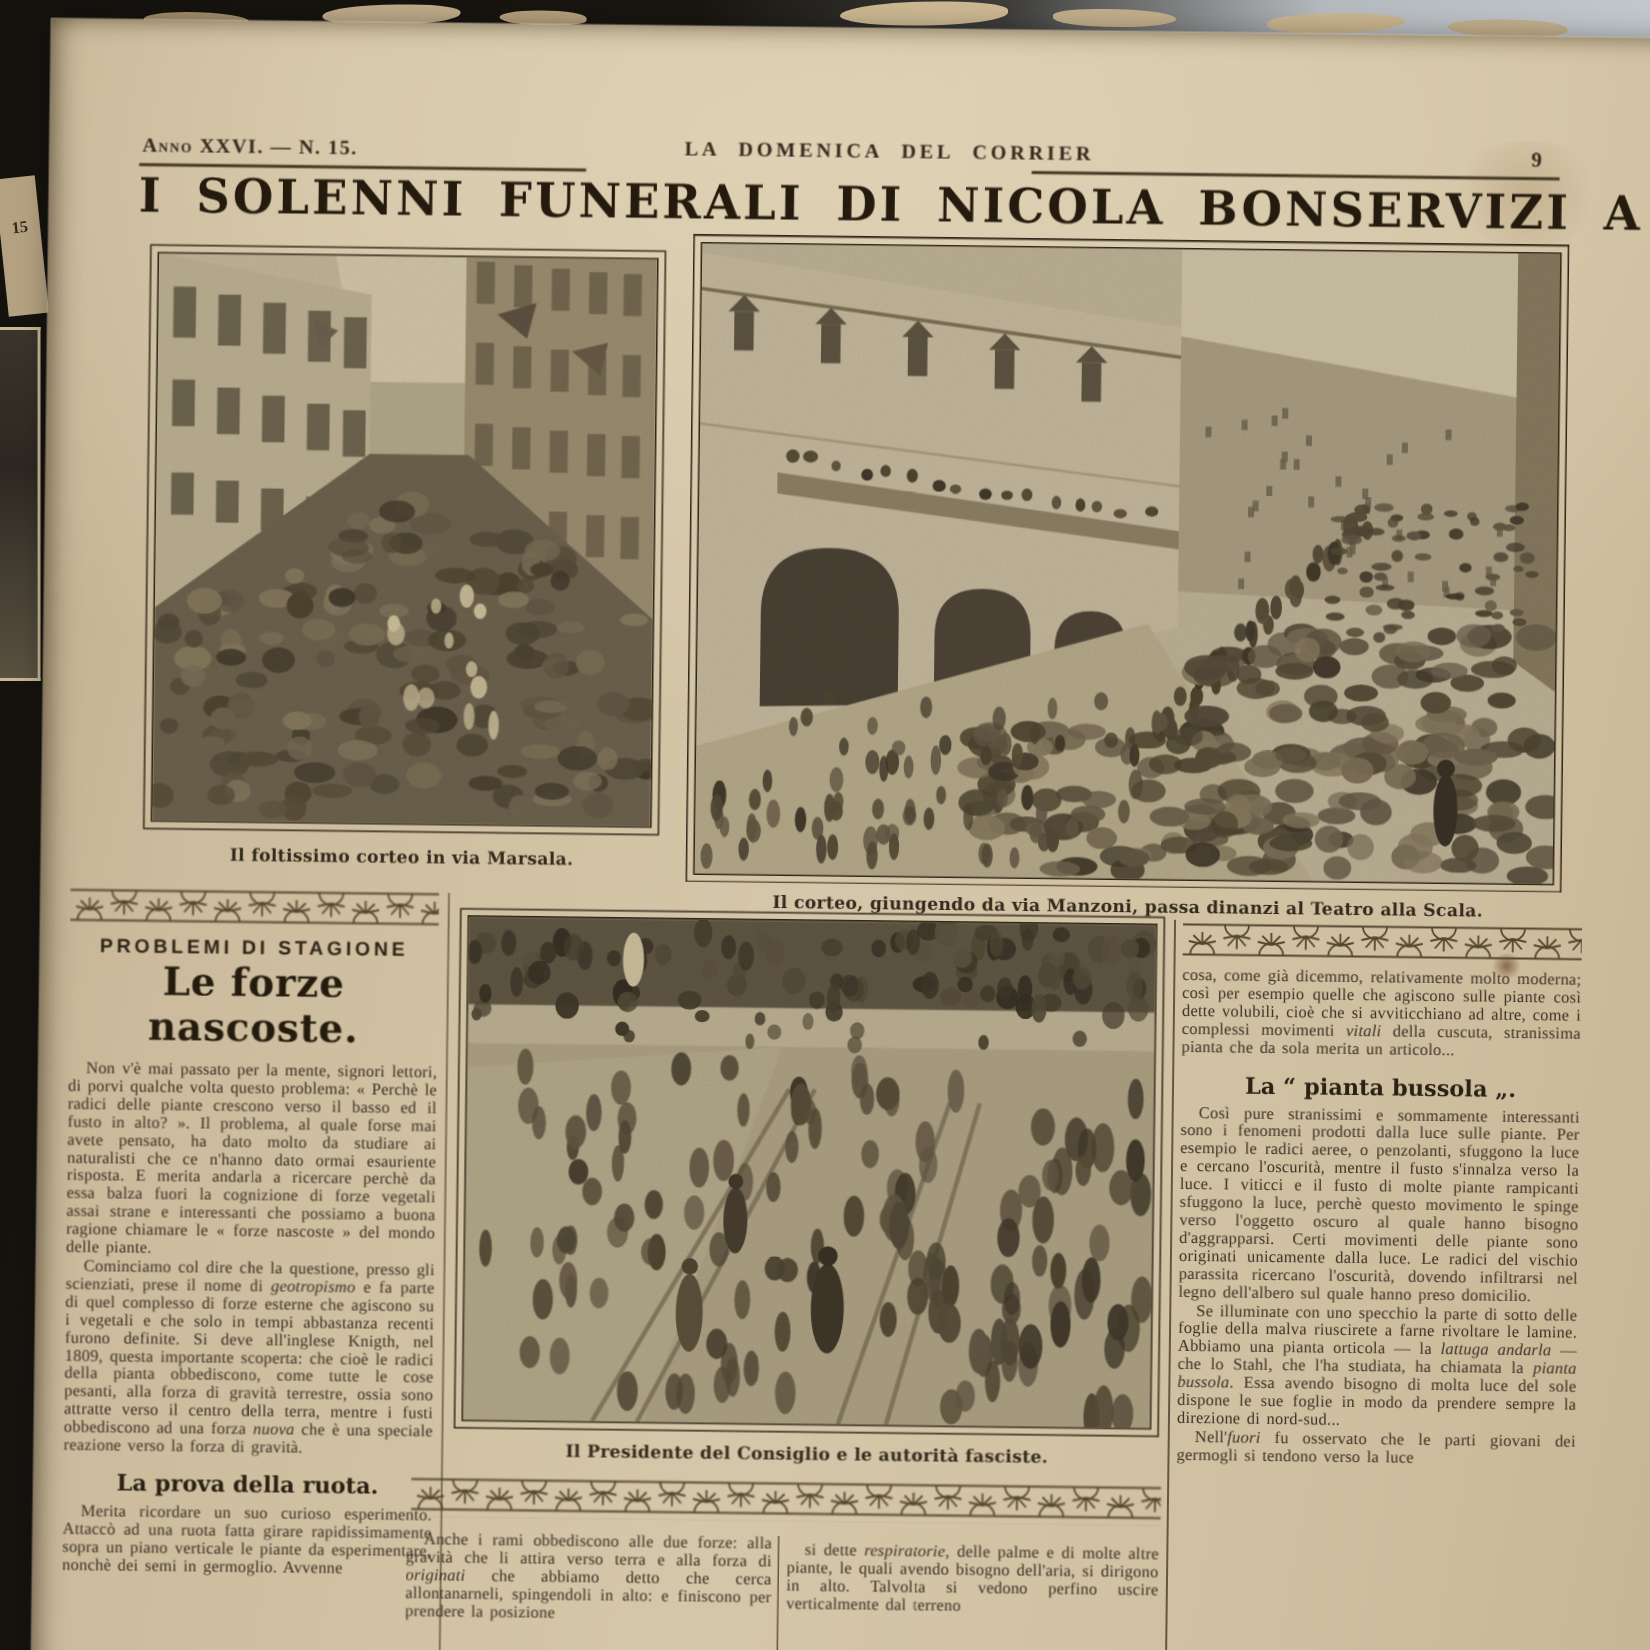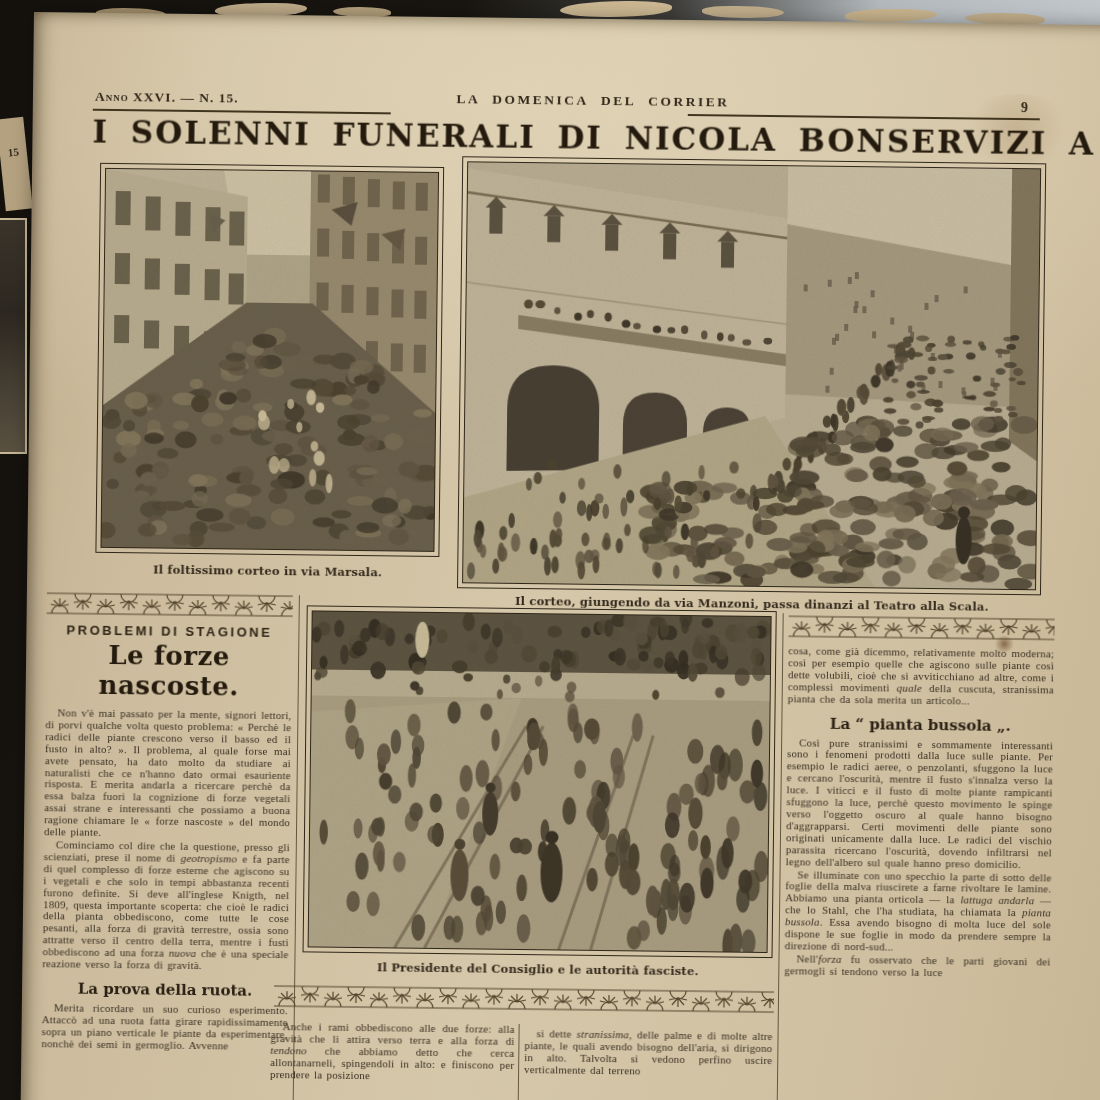--- a/index.html
+++ b/index.html
@@ -1048,33 +1048,33 @@
       <rect width="458" height="335" fill="#e8dcbc" opacity="0.10"></rect>
       <rect width="458" height="335" filter="url(#grain)" opacity="0.35" style="mix-blend-mode:multiply"></rect>
     </svg>
   </div>
   <div class="caption" style="left:280px;top:944px;width:471px;">Il Presidente del Consiglio e le autorità fasciste.</div>
   <svg class="orn" style="position:absolute;left:252px;top:968px;" width="500" height="28">
       <rect width="500" height="28" fill="url(#orn)"></rect>
     </svg>
 
   <div class="col" style="left:249px;top:1006px;width:244px;">
-    <p class="body">Anche i rami obbediscono alle due forze: alla gravità che li attira verso terra e alla forza di <i>tendono</i> che abbiamo detto che cerca allontanarneli, spingendoli in alto: e finiscono per prendere la posizione</p>
+    <p class="body">Anche i rami obbediscono alle due forze: alla gravità che li attira verso terra e alla forza di <i>originati</i> che abbiamo detto che cerca allontanarneli, spingendoli in alto: e finiscono per prendere la posizione</p>
   </div>
   <div class="vrule" style="left:497px;top:1006px;height:180px;"></div>
 
   <div class="col" style="left:503px;top:1010px;width:248px;">
-    <p class="body">si dette <i>stranissima</i>, delle palme e di molte altre piante, le quali avendo bisogno dell'aria, si dirigono in alto. Talvolta si vedono perfino uscire verticalmente dal terreno</p>
+    <p class="body">si dette <i>respiratorie</i>, delle palme e di molte altre piante, le quali avendo bisogno dell'aria, si dirigono in alto. Talvolta si vedono perfino uscire verticalmente dal terreno</p>
   </div>
   <div class="vrule" style="left:756px;top:592px;height:594px;"></div>
 
   <div class="col" style="left:762px;top:592px;width:266px;">
     <svg class="orn" width="266" height="26">
         <rect width="266" height="26" fill="url(#orn)"></rect>
       </svg>
-    <p class="body" style="text-indent:0">cosa, come già dicemmo, relativamente molto moderna; così per esempio quelle che agiscono sulle piante così dette volubili, cioè che si avviticchiano ad altre, come i complessi movimenti <i>quale</i> della cuscuta, stranissima pianta che da sola merita un articolo...</p>
+    <p class="body" style="text-indent:0">cosa, come già dicemmo, relativamente molto moderna; così per esempio quelle che agiscono sulle piante così dette volubili, cioè che si avviticchiano ad altre, come i complessi movimenti <i>vitali</i> della cuscuta, stranissima pianta che da sola merita un articolo...</p>
     <div class="colhead">La “ pianta bussola „.</div>
     <p class="body">Così pure stranissimi e sommamente interessanti sono i fenomeni prodotti dalla luce sulle piante. Per esempio le radici aeree, o penzolanti, sfuggono la luce e cercano l'oscurità, mentre il fusto s'innalza verso la luce. I viticci e il fusto di molte piante rampicanti sfuggono la luce, perchè questo movimento le spinge verso l'oggetto oscuro al quale hanno bisogno d'aggrapparsi. Certi movimenti delle piante sono originati unicamente dalla luce. Le radici del vischio parassita ricercano l'oscurità, dovendo infiltrarsi nel legno dell'albero sul quale hanno preso domicilio.</p>
     <p class="body">Se illuminate con uno specchio la parte di sotto delle foglie della malva riuscirete a farne rivoltare le lamine. Abbiamo una pianta orticola — la <i>lattuga andarla</i> — che lo Stahl, che l'ha studiata, ha chiamata la <i>pianta bussola</i>. Essa avendo bisogno di molta luce del sole dispone le sue foglie in modo da prendere sempre la direzione di nord-sud...</p>
-    <p class="body">Nell'<i>forza</i> fu osservato che le parti giovani dei germogli si tendono verso la luce</p>
+    <p class="body">Nell'<i>fuori</i> fu osservato che le parti giovani dei germogli si tendono verso la luce</p>
   </div>
 
 </div>
 
 </body></html>

